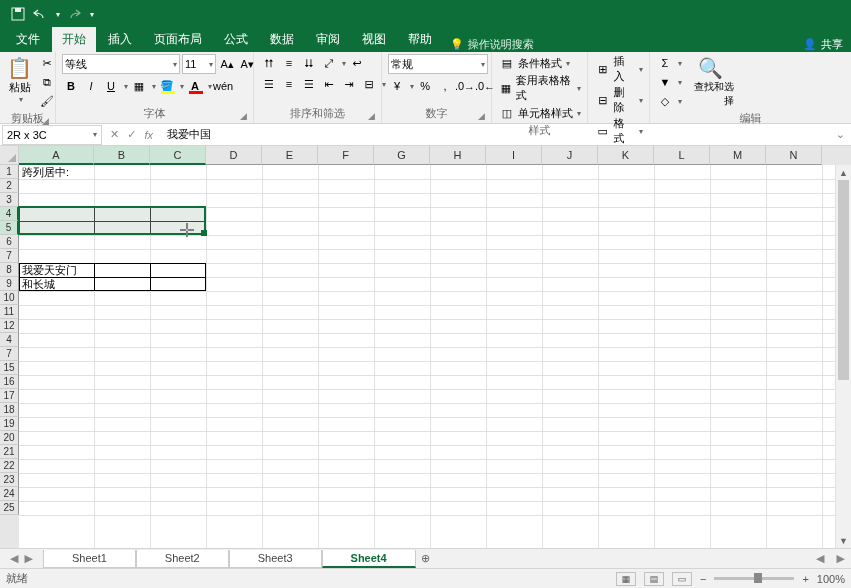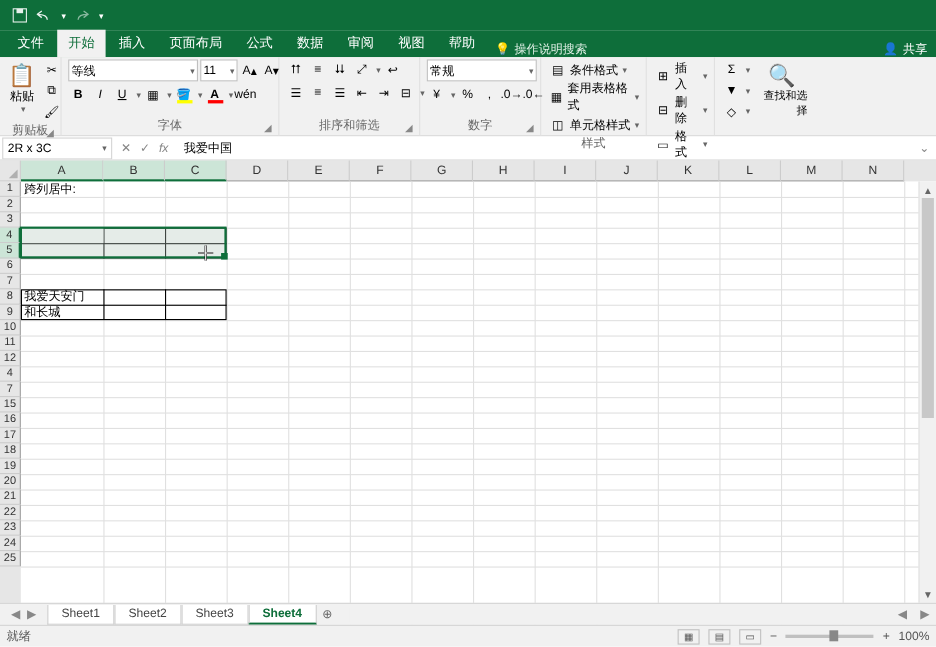--- a/index.html
+++ b/index.html
@@ -48,21 +48,21 @@
 .cell-text{position:absolute;font-size:11px;line-height:14px;padding-left:2px;color:#000}
 .border-box{position:absolute;border:1px solid #000}
 .selection{position:absolute;border:2px solid #0e6e3a;background:rgba(180,200,190,.35)}
 .sel-handle{position:absolute;width:6px;height:6px;background:#0e6e3a;right:-3px;bottom:-3px}
 .cursor-cross{position:absolute;width:14px;height:14px;pointer-events:none}
 .vscroll{position:absolute;right:0;top:165px;bottom:40px;width:16px;background:#f1f1f1;border-left:1px solid #e0e0e0}
 .vthumb{position:absolute;left:2px;right:2px;top:15px;height:200px;background:#c8c8c8}
 .vbtn{position:absolute;left:0;right:0;height:15px;display:flex;align-items:center;justify-content:center;color:#666;font-size:9px}
 .sheet-tabs{position:absolute;bottom:20px;left:0;right:0;height:20px;background:#f1f1f1;border-top:1px solid #d4d4d4;display:flex;align-items:center}
 .st-nav{display:flex;gap:6px;padding:0 10px;color:#888}
-.st-tab{padding:2px 12px;border:1px solid #ccc;background:#fff;border-top:none;font-size:11px;color:#444;cursor:pointer}
+.st-tab{padding:2px 28px;border:1px solid #ccc;background:#fff;border-top:none;font-size:11px;color:#444;cursor:pointer}
 .st-tab.active{background:#fff;border-bottom:2px solid #0e6e3a;color:#0e6e3a;font-weight:bold}
 .st-add{width:20px;text-align:center;color:#666}
 .hscroll-track{flex:1;margin:0 20px 0 10px;height:14px;background:#f1f1f1;position:relative}
 .statusbar{position:absolute;bottom:0;left:0;right:0;height:20px;background:#f1f1f1;border-top:1px solid #d4d4d4;display:flex;align-items:center;padding:0 6px;color:#555}
 .sb-right{margin-left:auto;display:flex;align-items:center;gap:8px}
 .view-btn{width:20px;height:14px;border:1px solid #c0c0c0;display:flex;align-items:center;justify-content:center;font-size:9px}
 .zoom-slider{width:80px;height:3px;background:#c0c0c0;position:relative}
 .zoom-thumb{position:absolute;width:8px;height:10px;background:#888;top:-4px;left:50%}
 svg{display:block}
 </style>
@@ -266,20 +266,21 @@
         <div class="hstack">
             <span class="smico">◇</span>
             <span class="dd">▾</span>
           </div>
       </div>
       <div class="bigbtn" style="width:50px">
         <span class="ico">🔍</span>
         <span style="font-size:10px;text-align:right">查找和选择</span>
       </div>
     </div>
+    <div class="rgroup-label"><span>编辑</span></div>
   </div>
 </div>
 
 <div class="namebox-bar">
   <div class="namebox">
       <span>2R x 3C</span>
       <span class="dd">▾</span>
     </div>
   <div class="fx-btns">
     <span>✕</span>

